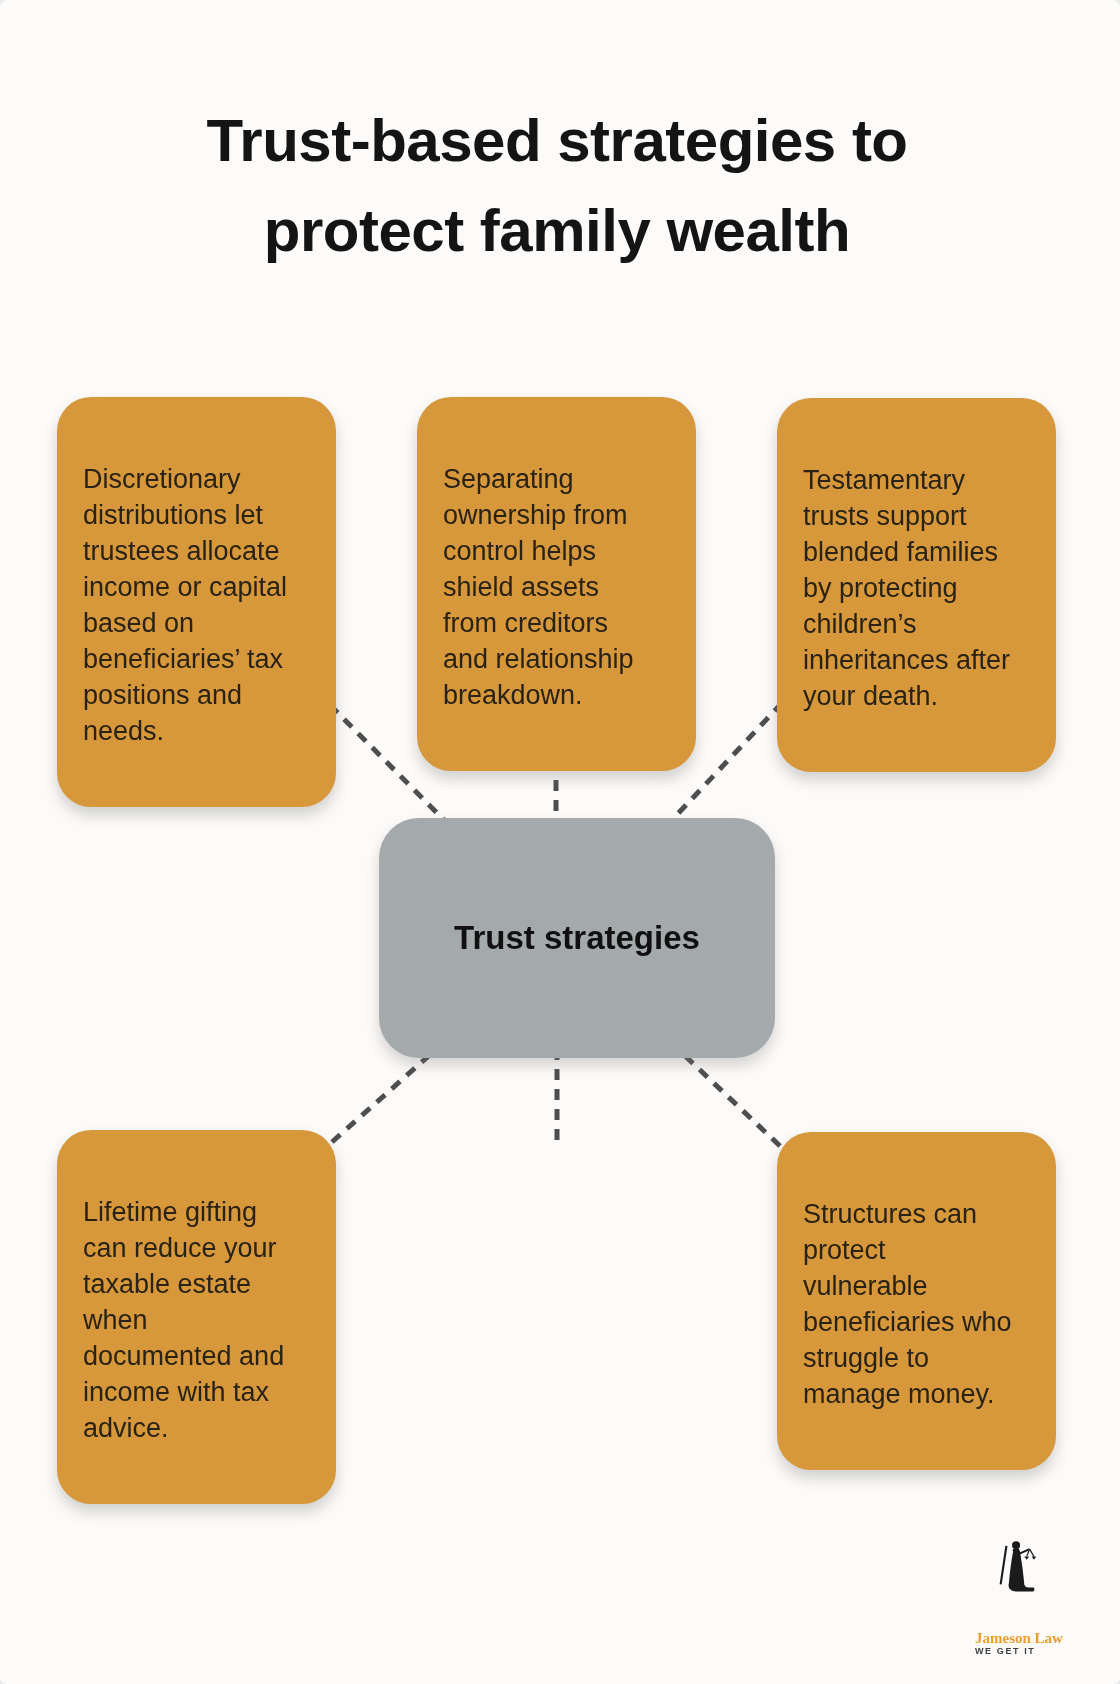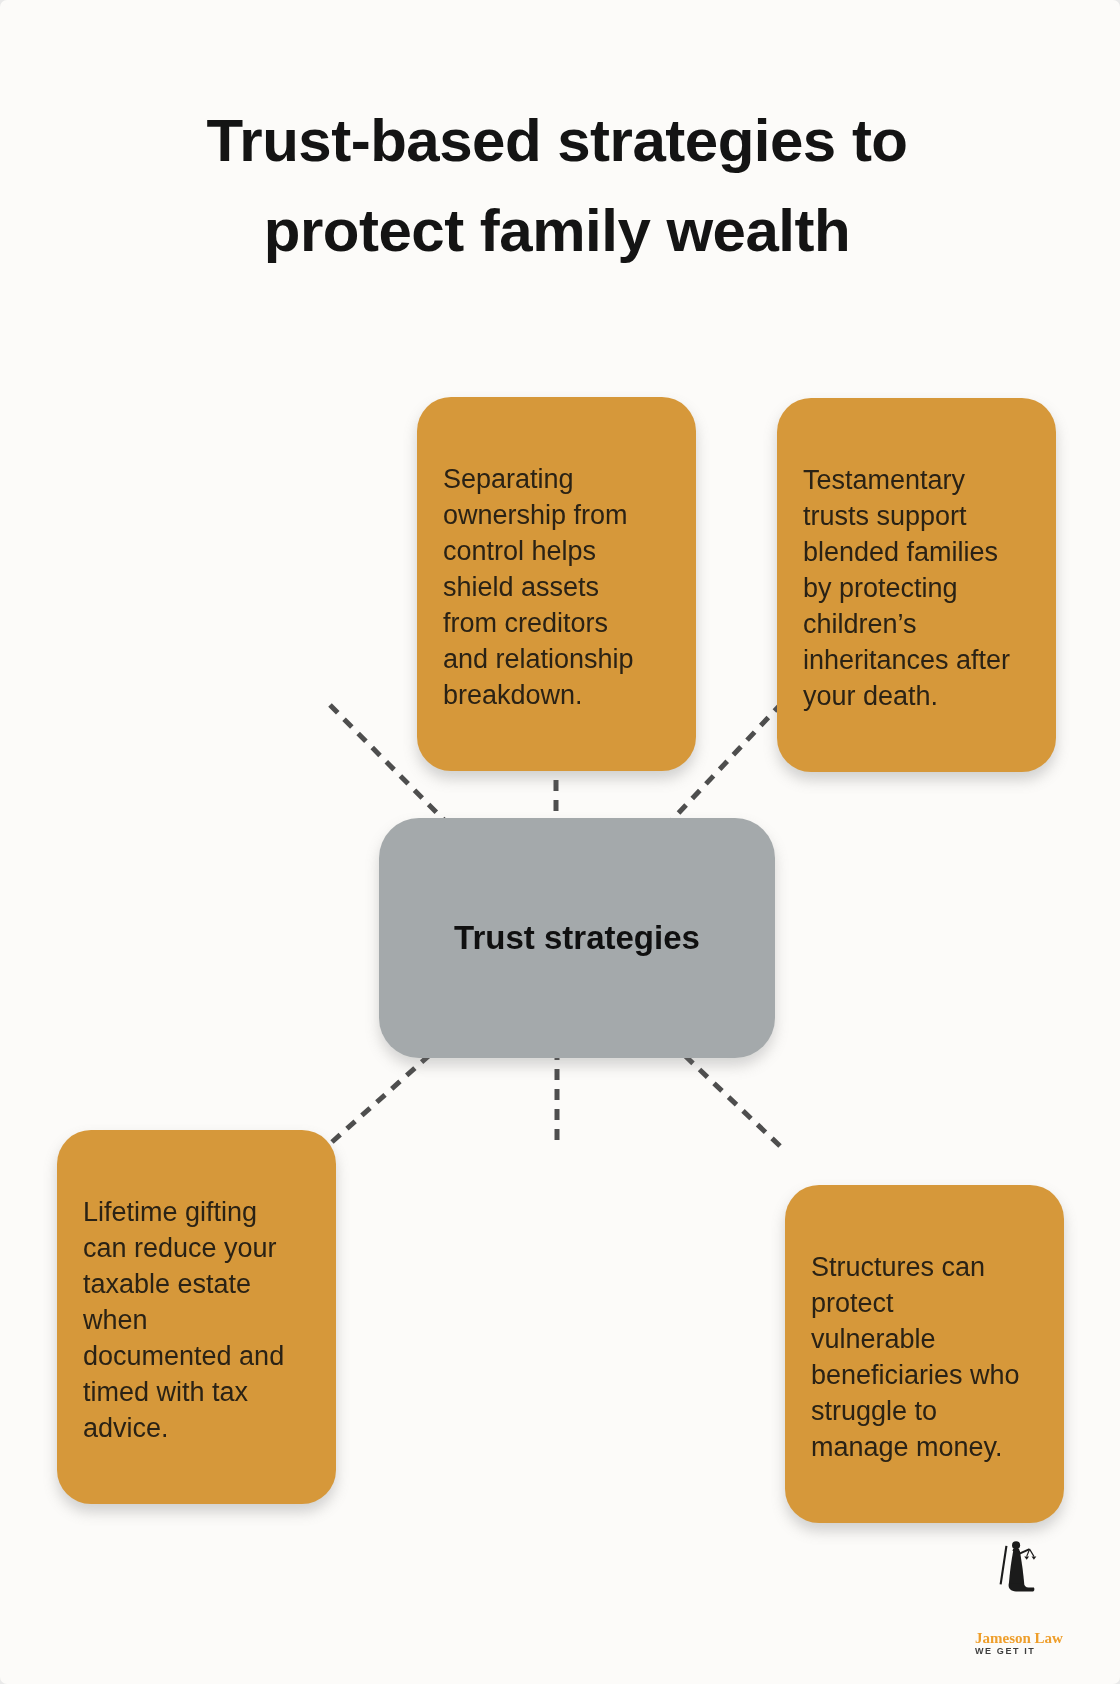--- a/index.html
+++ b/index.html
@@ -52,21 +52,21 @@
     white-space:pre-line;
     box-shadow:0 8px 14px rgba(110,110,110,0.30);
     z-index:1;
   }
   .node p{margin:0; white-space:pre-line;}
   .node-tl{left:57px;  top:397px; min-height:353px;}
   .node-tm{left:417px; top:397px; min-height:313px;}
   .node-tr{left:777px; top:398px; min-height:313px;}
   .node-bl{left:57px;  top:1130px; min-height:307px;}
   .node-bm{left:417px; top:1130px; min-height:310px;}
-  .node-br{left:777px; top:1185px; min-height:258px;margin-left:8px;}
+  .node-br{left:777px; top:1132px; min-height:258px;}
   .center-node{
     position:absolute;
     left:379px;
     top:818px;
     width:396px;
     height:240px;
     box-sizing:border-box;
     background:#A4A9AB;
     border-radius:40px;
     display:flex;
@@ -121,20 +121,30 @@
 
   <svg class="connectors" viewBox="0 0 1120 1684" xmlns="http://www.w3.org/2000/svg">
     <line x1="330" y1="705" x2="561" y2="938"></line>
     <line x1="556" y1="700" x2="556" y2="940"></line>
     <line x1="782" y1="703" x2="561" y2="938"></line>
     <line x1="332" y1="1142" x2="561" y2="938"></line>
     <line x1="557" y1="1140" x2="557" y2="940"></line>
     <line x1="780" y1="1146" x2="561" y2="938"></line>
   </svg>
 
+  <div class="node node-tl">
+    <p>Discretionary
+distributions let
+trustees allocate
+income or capital
+based on
+beneficiaries’ tax
+positions and
+needs.</p>
+  </div>
 
   <div class="node node-tm">
     <p>Separating
 ownership from
 control helps
 shield assets
 from creditors
 and relationship
 breakdown.</p>
   </div>
@@ -152,21 +162,21 @@
   <div class="center-node">
     <span>Trust strategies</span>
   </div>
 
   <div class="node node-bl">
     <p>Lifetime gifting
 can reduce your
 taxable estate
 when
 documented and
-timed with tax
+income with tax
 advice.</p>
   </div>
 
 
   <div class="node node-br">
     <p>Structures can
 protect
 vulnerable
 beneficiaries who
 struggle to

